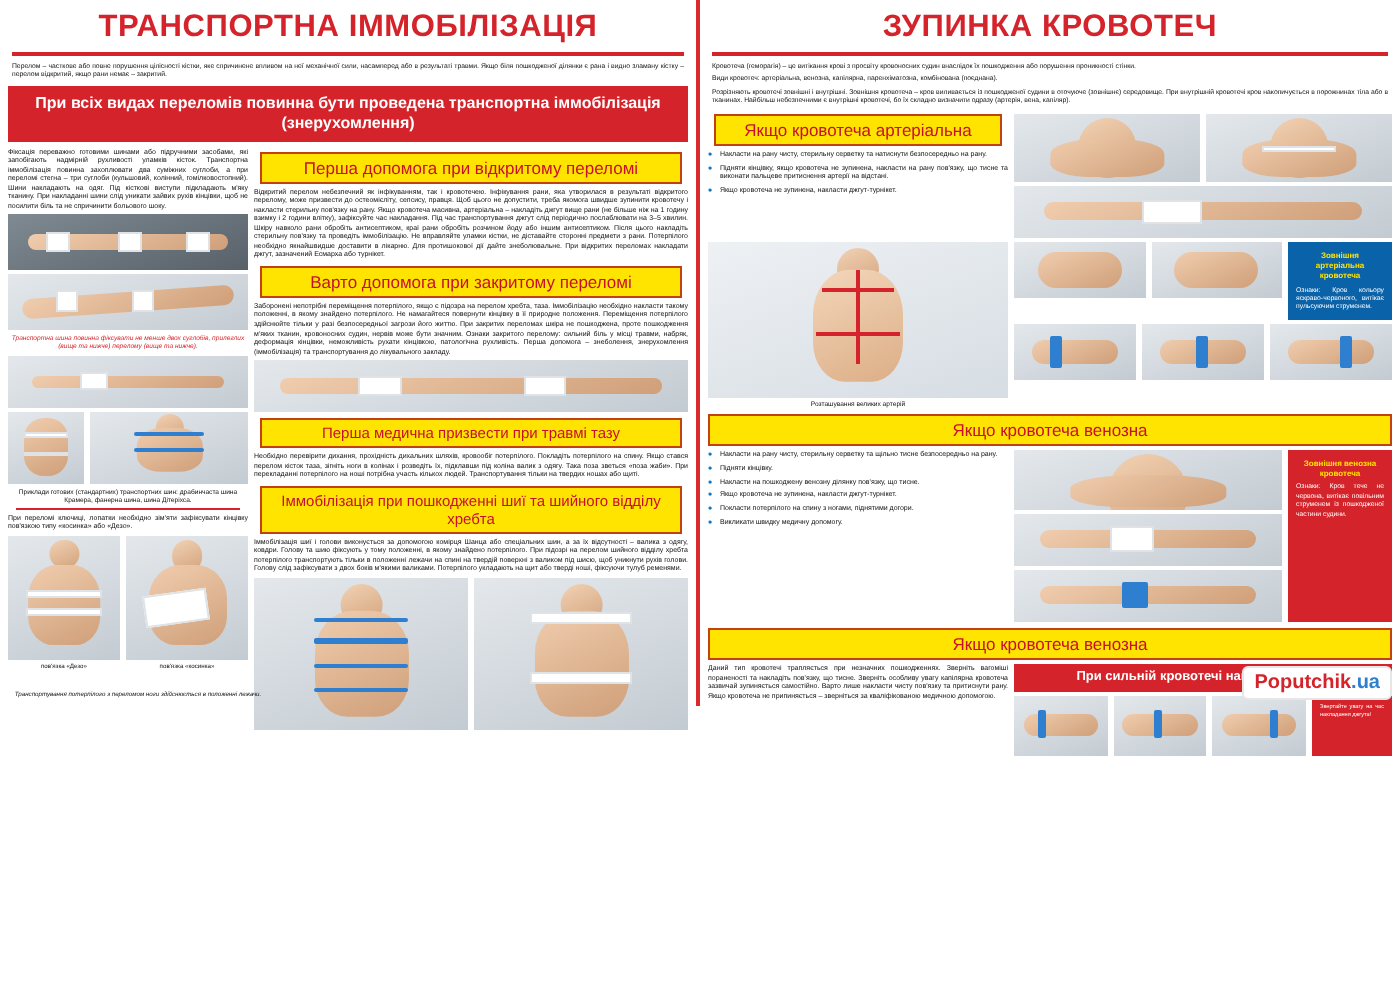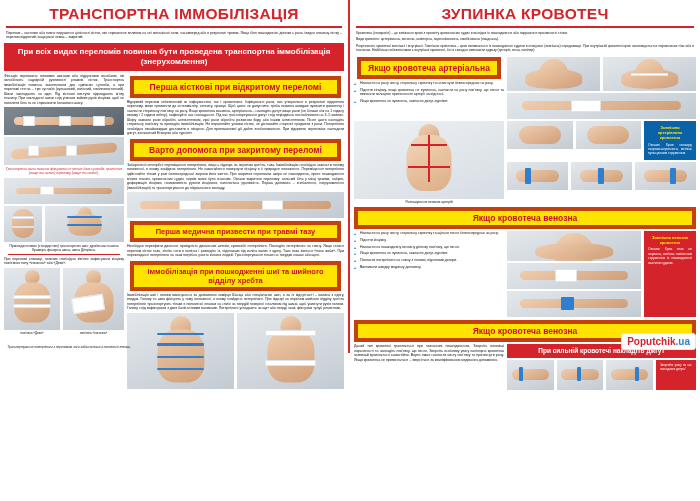--- a/index.html
+++ b/index.html
@@ -23,23 +23,23 @@
   .title-underline { height:2px; background:#d4232a; margin:1px 6px 3px; }
 
   .redlead { font-size:3.4px; line-height:1.25; color:#111; padding:0 6px; text-align:justify; }
 
   .redband {
     background:#d4232a; color:#fff; font-weight:bold; text-align:center;
     font-size:8px; line-height:1.25; padding:4px 10px; margin:3px 4px 3px;
   }
 
   .yellowband {
-    background:#ffe400; color:#c8102e; font-weight:bold; text-align:center;
+    background:#ffe400; color:#c8102e; font-weight:normal; text-align:center;
     font-size:8.5px; padding:2px 4px; margin:2px 3px;
-    border:4px solid #c2410c;
+    border:1px solid #c2410c;
   }
   .yellowband.small { font-size:7.5px; }
 
   .body-text { font-size:3.5px; line-height:1.3; text-align:justify; color:#111; }
 
   .cap { font-size:3.3px; line-height:1.25; color:#111; text-align:center; }
   .cap.red { color:#d4232a; font-style:italic; }
 
   .bullets { font-size:3.5px; line-height:1.35; color:#111; padding-left:0; margin:0; list-style:none; }
   .bullets li { position:relative; padding-left:6px; margin-bottom:2px; text-align:justify; }
@@ -179,21 +179,21 @@
             <div class="bandage" style="left:14%; top:46%; width:52%; height:26%; transform:rotate(-8deg);"></div>
           </div>
         </div>
         <div class="two-col" style="margin-top:1px;">
           <div class="fig-caption" style="width:56px;">пов'язка «Дезо»</div>
           <div class="fig-caption" style="flex:1;">пов'язка «косинка»</div>
         </div>
       </div>
 
       <div style="flex:1;">
-        <div class="yellowband">Перша кісткові при відкритому переломі</div>
+        <div class="yellowband">Перша допомога при відкритому переломі</div>
         <div class="body-text">Відкритий перелом небезпечний як інфікуванням, так і кровотечею. Інфікування рани, яка утворилася в результаті відкритого перелому, може призвести до остеомієліту, сепсису, правця. Щоб цього не допустити, треба якомога швидше зупинити кровотечу і накласти стерильну пов'язку на рану. Якщо кровотеча масивна, артеріальна – накладіть джгут вище рани (не більше ніж на 1 годину взимку і 2 години влітку), зафіксуйте час накладання. Під час транспортування джгут слід періодично послаблювати на 3–5 хвилин. Шкіру навколо рани обробіть антисептиком, краї рани обробіть розчином йоду або іншим антисептиком. Після цього накладіть стерильну пов'язку та проведіть іммобілізацію. Не вправляйте уламки кістки, не діставайте сторонні предмети з рани. Потерпілого необхідно якнайшвидше доставити в лікарню. Для протишокової дії дайте знеболювальне. При відкритих переломах накладати джгут, зазначений Есмарха або турнікет.</div>
 
         <div class="yellowband" style="margin-top:3px;">Варто допомога при закритому переломі</div>
         <div class="body-text">Заборонені непотрібні переміщення потерпілого, якщо є підозра на перелом хребта, таза. Іммобілізацію необхідно накласти такому положенні, в якому знайдено потерпілого. Не намагайтеся повернути кінцівку в її природне положення. Переміщення потерпілого здійснюйте тільки у разі безпосередньої загрози його життю. При закритих переломах шкіра не пошкоджена, проте пошкодження м'яких тканин, кровоносних судин, нервів може бути значним. Ознаки закритого перелому: сильний біль у місці травми, набряк, деформація кінцівки, неможливість рухати кінцівкою, патологічна рухливість. Перша допомога – знеболення, знерухомлення (іммобілізація) та транспортування до лікувального закладу.</div>
 
         <div class="imgbox" style="height:26px; margin-top:2px;">
           <div class="bg-light"></div>
           <div class="limb" style="left:6%; top:34%; width:88%; height:30%;"></div>
           <div class="bandage" style="left:24%; top:30%; width:10%; height:40%;"></div>
           <div class="bandage" style="left:62%; top:30%; width:10%; height:40%;"></div>

